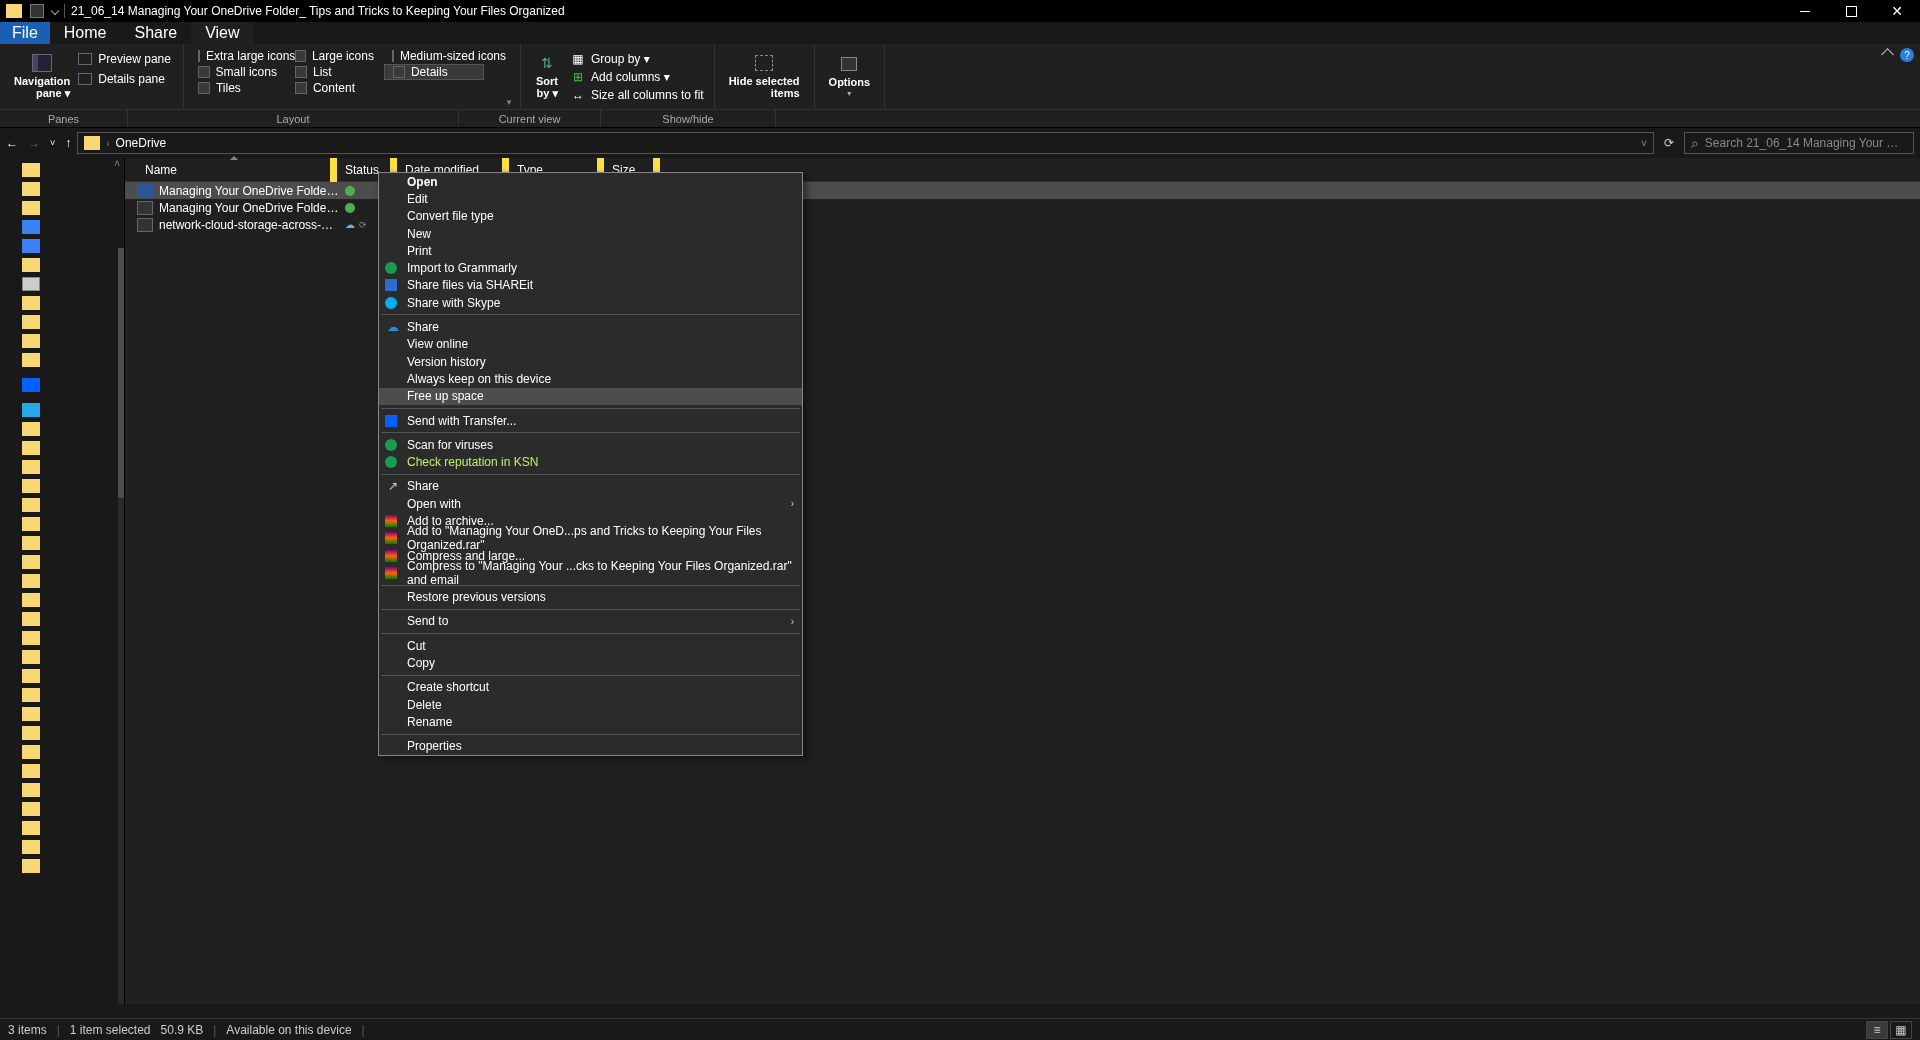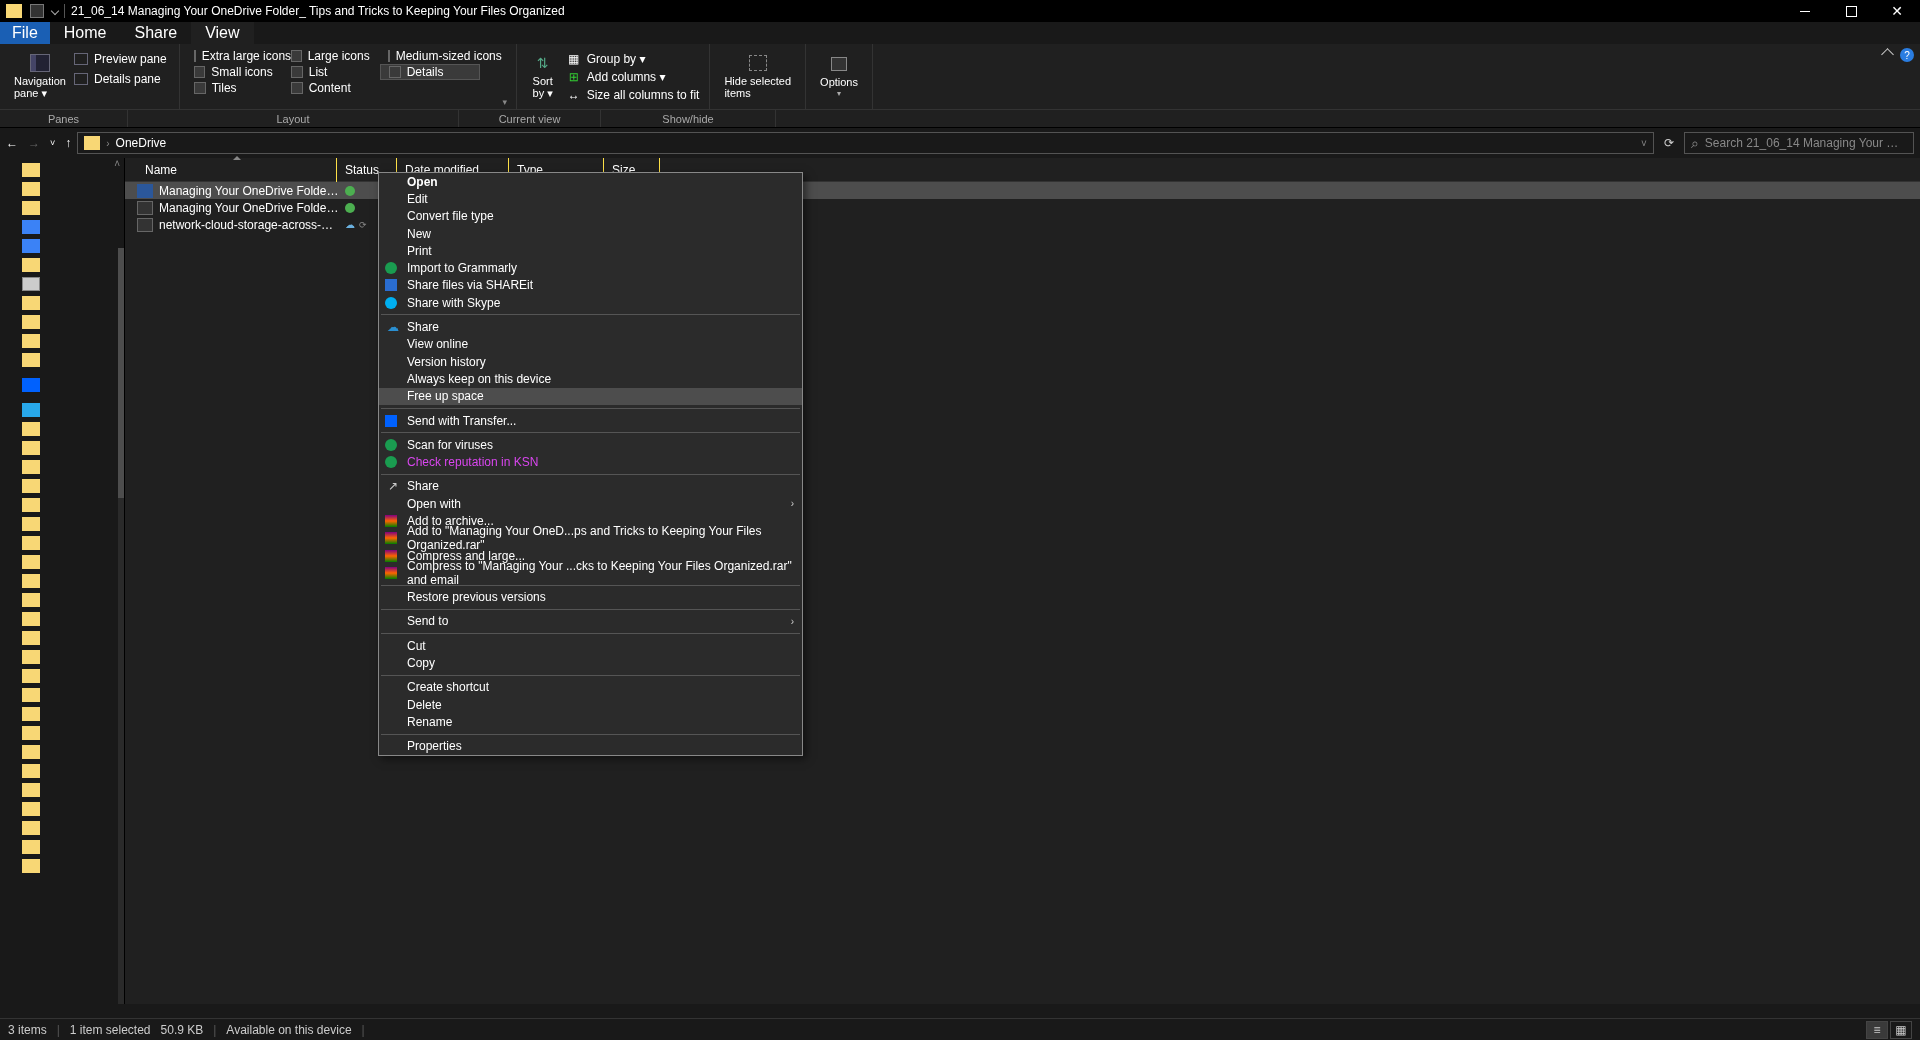--- a/index.html
+++ b/index.html
@@ -24,21 +24,21 @@
 .ribbontabs { height: 22px; background: #191919; display:flex; align-items:stretch; }
 .ribbontabs .tab { padding:0 14px; line-height:22px; color:#fff; font-size:16px; }
 .ribbontabs .file { background:#1a5fb4; color:#fff; padding:0 12px;}
 .ribbontabs .active { background:#202020; }
 
 
 .ribbon { height:66px; background:#202020; display:flex; border-bottom:1px solid #333; position:relative;}
 .ribbon .group { border-right:1px solid #333; padding:4px 6px 2px 6px; display:flex; flex-direction:column; height:100%; position:relative;}
 .ribbon .vertbtn { display:flex; flex-direction:column; align-items:center; justify-content:center; padding:0 8px; cursor:default; height:56px;}
 .ribbon .vertbtn .ic { width:24px; height:20px; margin-bottom:2px; display:flex; align-items:center; justify-content:center;}
-.ribbon .vertbtn .lbl { font-size:11px; line-height:1.1; text-align:left; white-space:pre;}
+.ribbon .vertbtn .lbl { font-size:11px; line-height:1.1; text-align:right; white-space:pre;font-weight:bold;}
 .ribbon .chk { display:flex; align-items:center; gap:6px; height:18px; font-size:11px; color:#fff; padding-right:6px;}
 .ribbon .chk input { width:12px; height:12px; }
 .ribbon .layoutbtn { display:flex; align-items:center; gap:6px; padding:2px 8px; width:95px; height:16px; font-size:11px; white-space:nowrap;}
 .ribbon .layoutbtn.sel { background:#3a3a3a; border:1px solid #555; }
 .ribbon .layoutbtn .li { width:12px; height:12px; background:#3a3a3a; border:1px solid #666;}
 .ribbon .opt { display:flex; align-items:center; gap:6px; font-size:11px; padding:1px 4px; height:18px;}
 .ribbon .opt .oi { width:14px; height:14px; display:flex; align-items:center; justify-content:center;}
 .ribbon .helpbtn { position:absolute; right:6px; top:4px; display:flex; gap:8px; align-items:center; color:#ccc;}
 .ribbon .helpbtn .up::before{content:"";width:8px;height:8px;border-left:1px solid #ccc;border-top:1px solid #ccc;transform:rotate(45deg);display:inline-block;}
 .ribbon .helpbtn .q{width:14px;height:14px;border-radius:50%;background:#2a7de1;color:#fff;display:flex;align-items:center;justify-content:center;font-size:10px;}
@@ -69,21 +69,21 @@
 .navtree .item.blue .tic { background:#3b82f6;}
 .navtree .item.doc .tic { background:#ccc; border:1px solid #888;}
 .navtree .item.dropbox .tic { background:#0061fe;}
 .navtree .item.onedrive .tic { background:#28a8ea;}
 .navtree .expand { position:absolute; right:4px; top:0; color:#888; font-size:10px;}
 .navtree .scroll { position:absolute; right:0; top:90px; bottom:0; width:6px; background:#2a2a2a;}
 .navtree .scroll .thumb { position:absolute; top:0; width:6px; height:250px; background:#4d4d4d;}
 
 .filelist { flex:1; background:#202020; display:flex; flex-direction:column;}
 .colhdr { height:24px; display:flex; align-items:center; background:#202020; border-bottom:1px solid #333; padding-left:12px;}
-.colhdr .col { font-size:12px; color:#fff; padding:0 8px; border-right:1px solid #fde047; height:24px; display:flex; align-items:center; position:relative;}
+.colhdr .col { font-size:12px; color:#fff; padding:0 8px; border-right:7px solid #fde047; height:24px; display:flex; align-items:center; position:relative;}
 .colhdr .col.name { width:200px;}
 .colhdr .col.status { width:60px;}
 .colhdr .col.date { width:112px;}
 .colhdr .col.type { width:95px;}
 .colhdr .col.size { width:56px;}
 .colhdr .sortarrow { position:absolute; top:-2px; left:50%; transform:translateX(-50%); width:0; height:0; border-left:4px solid transparent; border-right:4px solid transparent; border-bottom:4px solid #888;}
 
 .filerows { }
 .filerow { height:17px; display:flex; align-items:center; padding-left:12px; gap:6px;}
 .filerow.sel { background:#4d4d4d;}
@@ -94,21 +94,21 @@
 .filerow .fname { width:180px; font-size:12px; white-space:nowrap; overflow:hidden; text-overflow:ellipsis;}
 .filerow .status { width:60px; display:flex; gap:4px; align-items:center;}
 .filerow .status .green { width:10px; height:10px; border-radius:50%; background:#4CAF50; display:inline-block;}
 .filerow .status .cloud { color:#6ab0de; font-size:10px;}
 
 
 .ctxmenu { position:absolute; left:378px; top:172px; width:425px; background:#2b2b2b; border:1px solid #888; box-shadow: 3px 3px 8px rgba(0,0,0,0.5); z-index:100;}
 .ctxmenu .mi { height:17.3px; display:flex; align-items:center; padding-left:28px; padding-right:10px; font-size:12px; position:relative;}
 .ctxmenu .mi.hover { background:#4d4d4d;}
 .ctxmenu .mi.bold { font-weight:600;}
-.ctxmenu .mi.disabled { color:#d946ef;}
+.ctxmenu .mi.disabled { color:#bef264;}
 .ctxmenu .sep { height:1px; background:#555; margin:3px 2px;}
 .ctxmenu .mi .micon { position:absolute; left:6px; width:16px; height:14px; display:flex; align-items:center; justify-content:center;}
 .ctxmenu .mi .sub { position:absolute; right:8px; color:#ccc; font-size:10px;}
 .ctxmenu .mi .micon.green { background:#1a9c50; border-radius:50%; width:12px; height:12px;}
 .ctxmenu .mi .micon.blue { background:#2a6dd1; width:12px; height:12px;}
 .ctxmenu .mi .micon.skype { background:#00aff0; border-radius:50%; width:12px; height:12px;}
 .ctxmenu .mi .micon.cloud { color:#2a8fd1;}
 .ctxmenu .mi .micon.share::before{content:"↗"; color:#ccc;}
 .ctxmenu .mi .micon.rar { background:linear-gradient(#800080,#ff6400,#008000); width:12px; height:12px;}
 .ctxmenu .mi .micon.dbx { background:#0061fe; width:12px; height:12px;}

